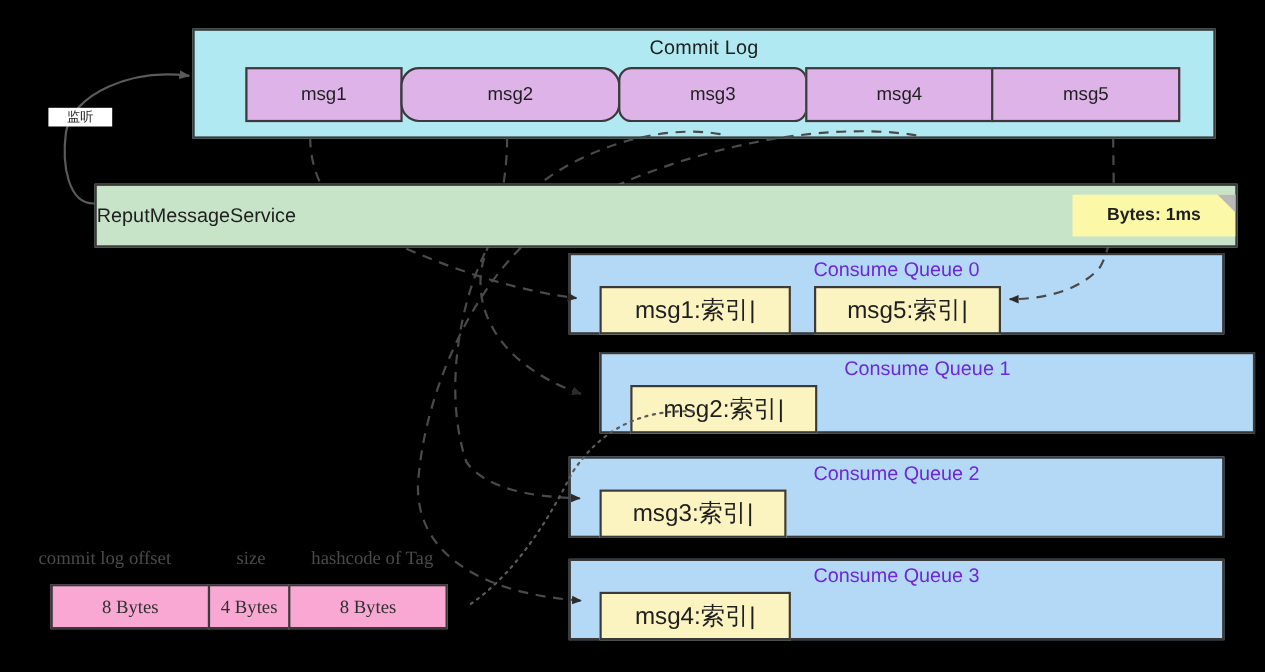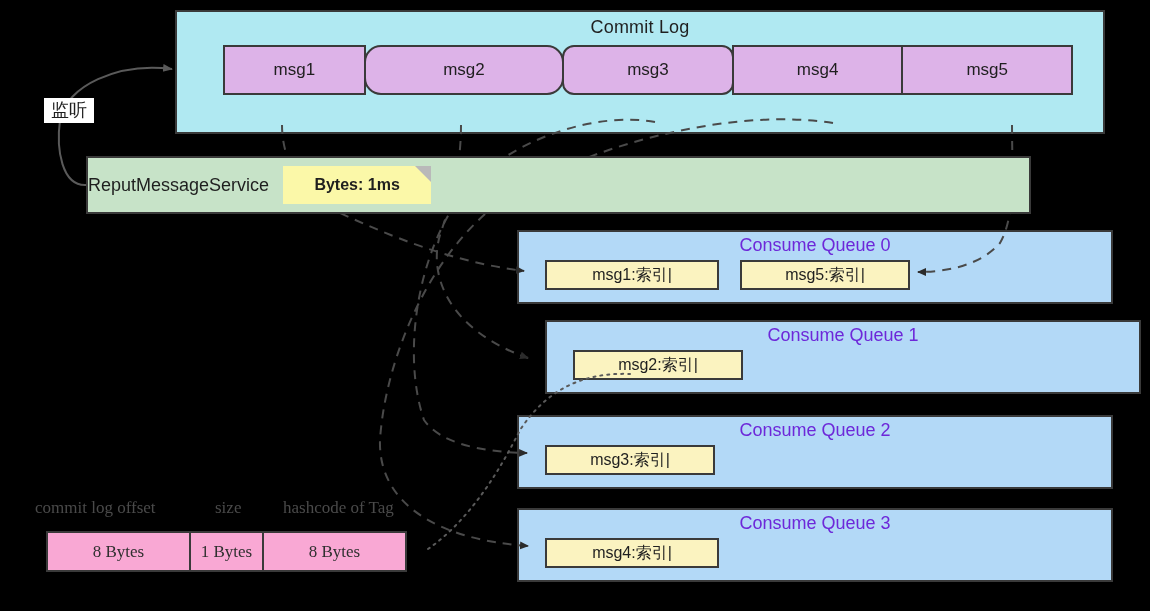--- a/index.html
+++ b/index.html
@@ -19,22 +19,22 @@
     position: absolute;
     left: 0; top: 0;
     width: 1150px; height: 611px;
     pointer-events: none;
     z-index: 5;
   }
 
   
   #commit-log {
     position: absolute;
-    left: 175px; top: 10px;
-    width: 930px; height: 124px;
+    left: 175px; top: 26px;
+    width: 930px; height: 100px;
     background: #b0e9f2;
     border: 2px solid #3a3a3a;
     box-sizing: border-box;
     z-index: 2;
   }
   #commit-log-title {
     position: absolute;
     left: 0; top: 5px;
     width: 100%;
     text-align: center;
@@ -64,29 +64,29 @@
   .msg-cell:first-child { margin-left: 0; }
   .msg-cell.c0 { width: 148px; margin-left: 12px; }
   .msg-cell.c1 { width: 208px; border-radius: 17px; }
   .msg-cell.c2 { width: 178px; border-radius: 12px; }
   .msg-cell.c3 { width: 178px; }
   .msg-cell.c4 { width: 178px; }
 
   
   #reput-bar {
     position: absolute;
-    left: 86px; top: 156px;
-    width: 945px; height: 58px;
+    left: 86px; top: 167px;
+    width: 1039px; height: 58px;
     background: #c7e3c8;
     border: 2px solid #3a3a3a;
     box-sizing: border-box;
     z-index: 6;
     display: flex;
     align-items: center;
-    justify-content: flex-start;
+    justify-content: space-between;
   }
   #reput-label {
     font-size: 18px;
     color: #1f1f1f;
     margin-right: 14px;
   }
   #time-note {
     position: relative;
     background: #fbf8a8;
     width: 148px;
@@ -128,25 +128,25 @@
     width: 100%;
     text-align: center;
     font-size: 18px;
     color: #6d28d9;
   }
   .idx-box {
     position: absolute;
     background: #fbf3c0;
     border: 2px solid #3a3a3a;
     box-sizing: border-box;
-    height: 30px;
-    display: flex;
-    align-items: center;
-    justify-content: center;
-    font-size: 16px;
+    height: 44px;
+    display: flex;
+    align-items: center;
+    justify-content: center;
+    font-size: 22px;
     color: #1f1f1f;
   }
   #idx-q0-a { left: 26px; top: 28px; width: 174px; }
   #idx-q0-b { left: 221px; top: 28px; width: 170px; }
   #idx-q1-a { left: 26px; top: 28px; width: 170px; }
   #idx-q2-a { left: 26px; top: 28px; width: 170px; }
   #idx-q3-a { left: 26px; top: 28px; width: 174px; }
 
   
   #byte-labels {
@@ -187,22 +187,22 @@
   .byte-cell.b0 { width: 145px; }
   .byte-cell.b1 { width: 75px; }
   .byte-cell.b2 { width: 145px; }
 
   
   #listen-label {
     position: absolute;
     left: 44px; top: 98px;
     background: #ffffff;
     color: #1f1f1f;
-    font-size: 18px;
-    padding: 1px 7px;
+    font-size: 12px;
+    padding: 1px 17px;
     z-index: 7;
     line-height: 1.25;
   }
 </style>
 </head>
 <body>
 
 <div id="canvas">
 
   <svg id="edges" viewBox="0 0 1150 611" xmlns="http://www.w3.org/2000/svg">
@@ -275,17 +275,17 @@
     <div class="idx-box" id="idx-q3-a">msg4:索引|</div>
   </div>
 
   <div id="byte-labels">
     <span id="lbl-offset">commit log offset</span>
     <span id="lbl-size">size</span>
     <span id="lbl-hash">hashcode of Tag</span>
   </div>
   <div id="byte-strip">
     <div class="byte-cell b0">8 Bytes</div>
-    <div class="byte-cell b1">1 Bytes</div>
+    <div class="byte-cell b1">4 Bytes</div>
     <div class="byte-cell b2">8 Bytes</div>
   </div>
 
 </div>
 
 </body></html>

